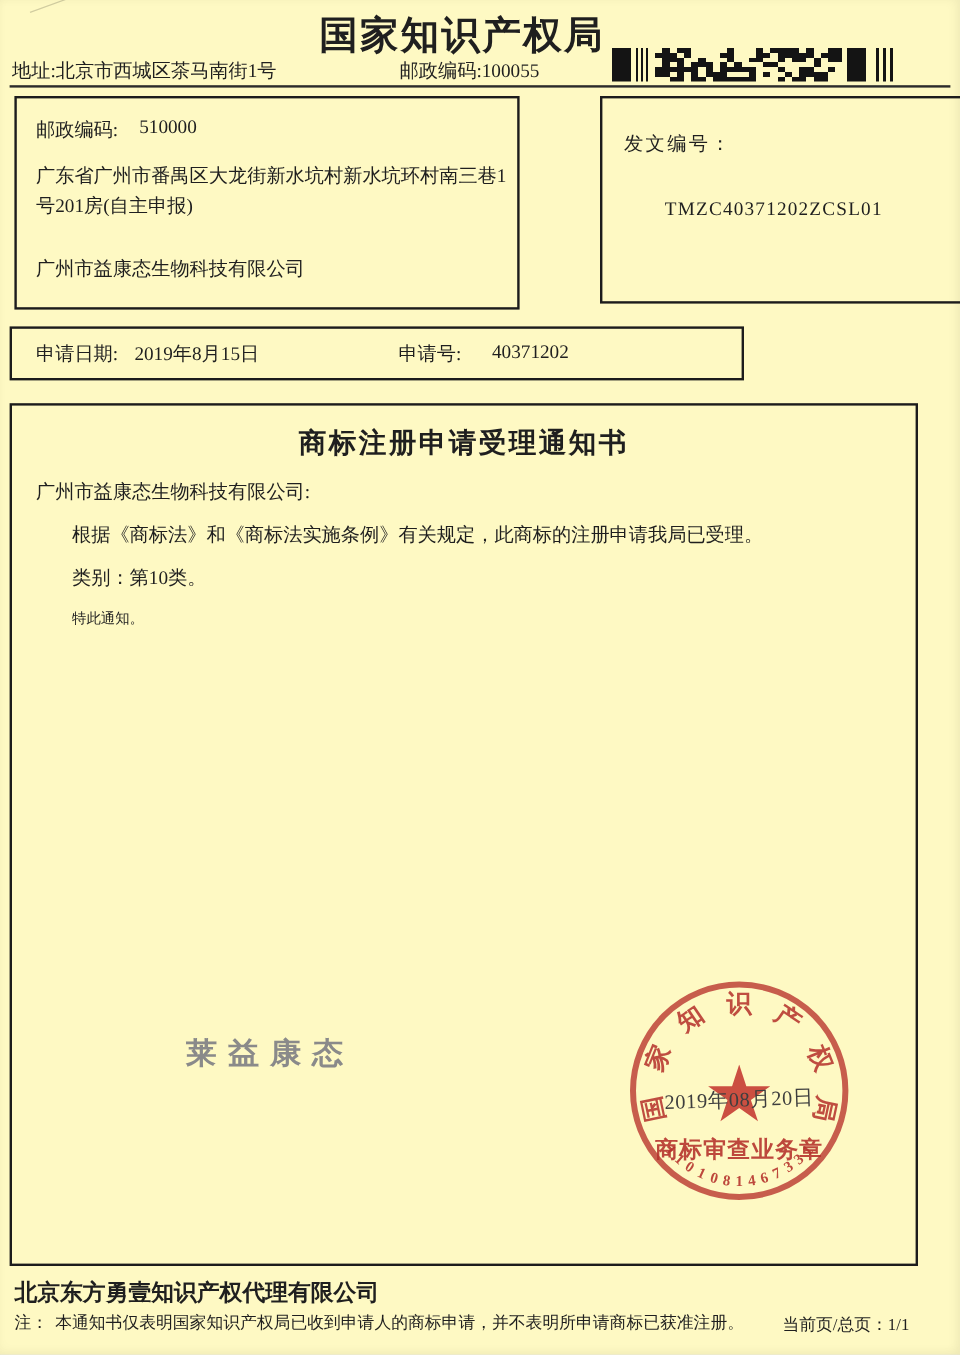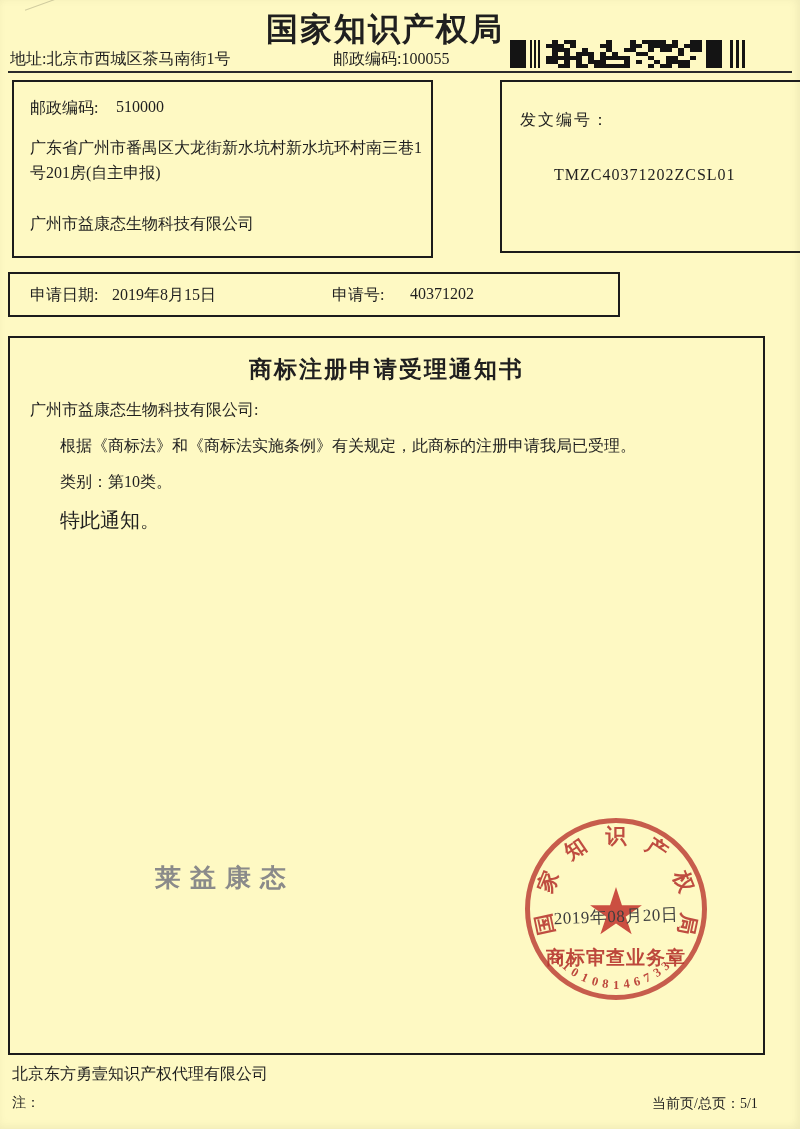--- a/index.html
+++ b/index.html
@@ -38,21 +38,21 @@
 
   .app-box span { top:11px; font-size:16px; }
   .ad-lbl { left:20px; }  .ad-val { left:102px; }
   .an-lbl { left:322px; } .an-val { left:400px; }
 
   
   .n-title { top:16px; left:0; width:100%; text-align:center; font-size:23px; font-weight:700; letter-spacing:2px; }
   .n-salut { left:20px; top:62px; font-size:16px; }
   .n-l1 { left:50px; top:98px;  font-size:16px; }
   .n-l2 { left:50px; top:134px; font-size:16px; }
-  .n-l3 { left:50px; top:169px; font-size:20px; }
+  .n-l3 { left:50px; top:169px; font-size:12px; }
   .trademark { left:145px; top:522px; font-size:26px; font-weight:700; color:#8a8a8a;
                letter-spacing:9px; font-family:"Liberation Sans","DejaVu Sans",sans-serif; transform:scaleY(0.95); }
 
   
   .seal { left:506px; top:471px; width:200px; height:200px; }
   .seal-ring { position:absolute; left:9px; top:9px; width:182px; height:182px;
                border:5px solid rgba(187,58,50,0.82); border-radius:50%; }
   .seal-star { position:absolute; left:73px; top:78px; width:54px; height:52px; background:rgba(196,55,47,0.88);
                clip-path:polygon(50% 0%,61% 35%,98% 35%,68% 57%,79% 91%,50% 70%,21% 91%,32% 57%,2% 35%,39% 35%); }
   .ringchar { position:absolute; left:50%; top:50%; font-size:21px; font-weight:700; color:rgba(182,52,45,0.88); }
@@ -76,21 +76,21 @@
   .sd7{transform:translate(-50%,-50%) rotate(-8deg)   translateY(76px);}
   .sd8{transform:translate(-50%,-50%) rotate(-16deg)  translateY(76px);}
   .sd9{transform:translate(-50%,-50%) rotate(-24.5deg) translateY(76px);}
   .sd10{transform:translate(-50%,-50%) rotate(-33deg) translateY(76px);}
   .sd11{transform:translate(-50%,-50%) rotate(-41deg) translateY(76px);}
   .sd12{transform:translate(-50%,-50%) rotate(-49deg) translateY(76px);}
   .seal-date { position:absolute; left:-20px; top:96px; width:240px; text-align:center;
                font-size:17px; color:#3e3e3e; letter-spacing:0.5px; transform:rotate(-2deg); z-index:3; }
 
   
-  .agency { left:12px; top:1064px; font-size:16px; }
+  .agency { left:12px; top:1064px; font-size:19px;font-weight:bold; }
   .note-prefix { left:12px; top:1094px; font-size:14px; }
   .note-text   { left:46px; top:1094px; font-size:14px; }
   .page-ind    { left:652px; top:1095px; font-size:14px; }
 </style>
 </head>
 <body>
 
 <div class="canvas">
 
   <div class="abs crease"></div>
@@ -256,15 +256,16 @@
       <span class="sealdigit sd9">7</span>
       <span class="sealdigit sd10">3</span>
       <span class="sealdigit sd11">3</span>
       <span class="sealdigit sd12">1</span>
       <div class="seal-date">2019年08月20日</div>
     </div>
   </div>
 
   <div class="abs agency">北京东方勇壹知识产权代理有限公司</div>
   <span class="abs note-prefix">注：</span>
-  <span class="abs page-ind">当前页/总页：5/1</span>
+  <span class="abs note-text">本通知书仅表明国家知识产权局已收到申请人的商标申请，并不表明所申请商标已获准注册。</span>
+  <span class="abs page-ind">当前页/总页：1/1</span>
 
 </div>
 
 </body></html>

